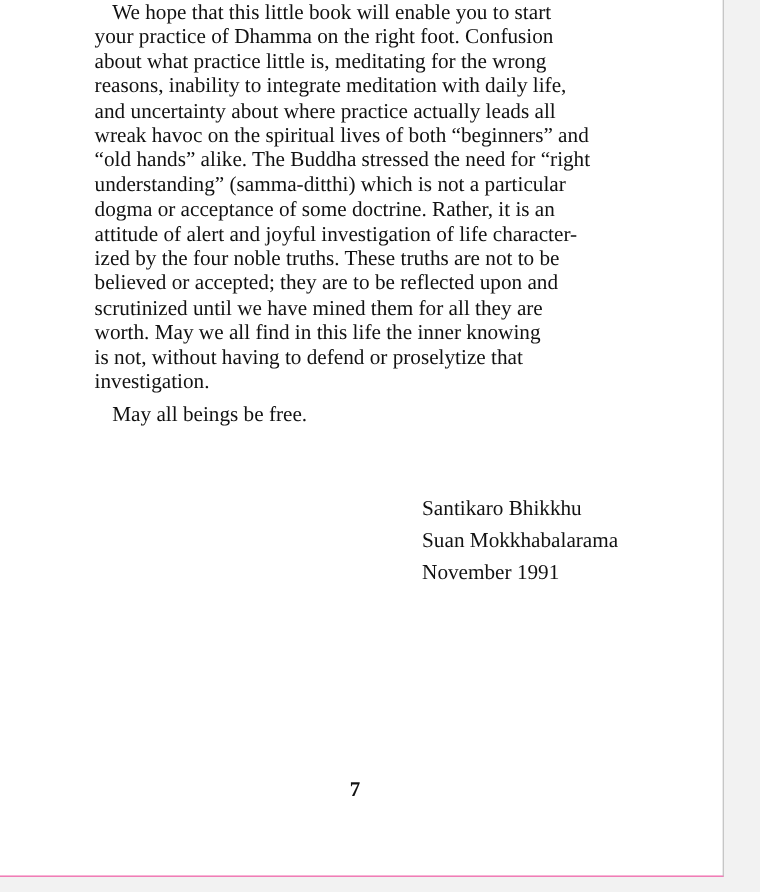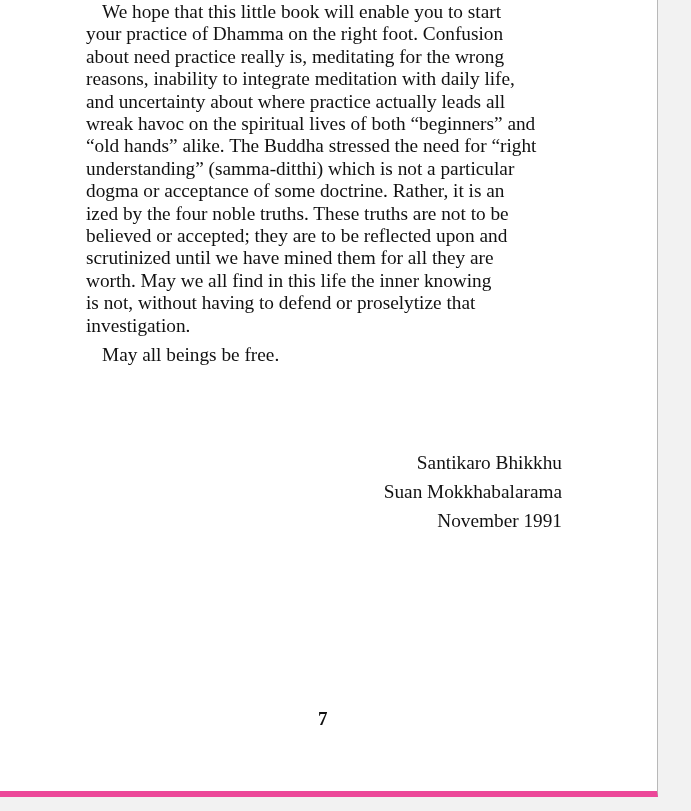--- a/index.html
+++ b/index.html
@@ -17,21 +17,21 @@
       background: #f2f2f2;
     }
     .page {
       position: absolute;
       left: 0;
       top: 0;
       width: 658px;
       height: 797px;
       background: #ffffff;
       border-right: 1px solid #b8b8b8;
-      border-bottom: 6px solid #ec4899;
+      border-bottom: 1px solid #ec4899;
       box-sizing: border-box;
     }
     .text {
       position: absolute;
       left: 86px;
       top: 1px;
       width: 478px;
       font-family: "Liberation Serif", serif;
       font-size: 19.3px;
       line-height: 22.4px;
@@ -48,21 +48,21 @@
     }
     .para .line:first-child { padding-left: 16px; }
     .para { text-indent: 0; }
     .para2 {
       margin-top: 7px;
     }
     .signature {
       position: absolute;
       right: 95px;
       top: 448px;
-      text-align: right;
+      text-align: left;
       font-family: "Liberation Serif", serif;
       font-size: 19.3px;
       line-height: 29px;
       color: #111111;
     }
     .signature div { white-space: nowrap; }
     .page-number {
       position: absolute;
       left: 318px;
       top: 708px;
@@ -74,27 +74,28 @@
   </style>
 </head>
 <body>
 
 <div class="viewer">
   <div class="page">
     <div class="text">
       <p class="para">
         <span class="line">We hope that this little book will enable you to start</span>
         <span class="line">your practice of Dhamma on the right foot. Confusion</span>
-        <span class="line">about need practice really is, meditating for the wrong</span>
+        <span class="line">about what practice little is, meditating for the wrong</span>
         <span class="line">reasons, inability to integrate meditation with daily life,</span>
         <span class="line">and uncertainty about where practice actually leads all</span>
         <span class="line">wreak havoc on the spiritual lives of both “beginners” and</span>
         <span class="line">“old hands” alike. The Buddha stressed the need for “right</span>
         <span class="line">understanding” (samma-ditthi) which is not a particular</span>
         <span class="line">dogma or acceptance of some doctrine. Rather, it is an</span>
+        <span class="line">attitude of alert and joyful investigation of life character-</span>
         <span class="line">ized by the four noble truths. These truths are not to be</span>
         <span class="line">believed or accepted; they are to be reflected upon and</span>
         <span class="line">scrutinized until we have mined them for all they are</span>
         <span class="line">worth. May we all find in this life the inner knowing</span>
         <span class="line">is not, without having to defend or proselytize that</span>
         <span class="line">investigation.</span>
       </p>
       <p class="para para2">
         <span class="line">May all beings be free.</span>
       </p>

